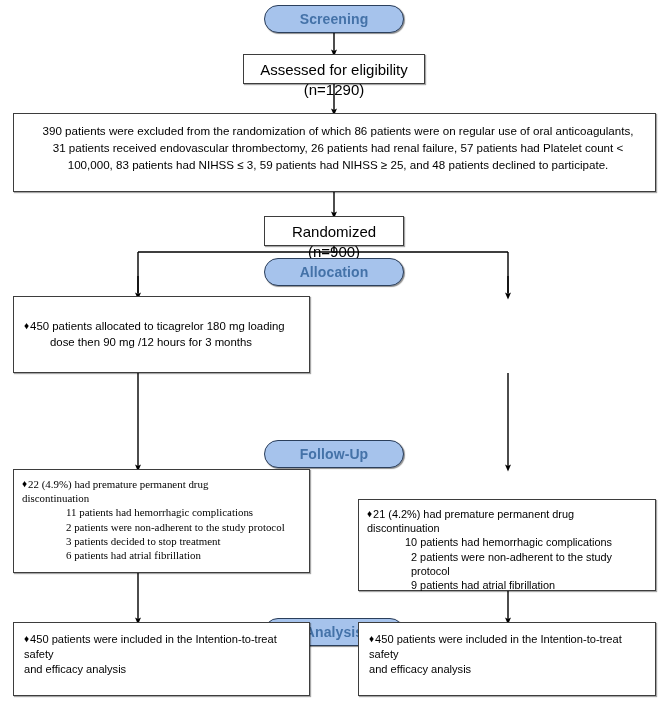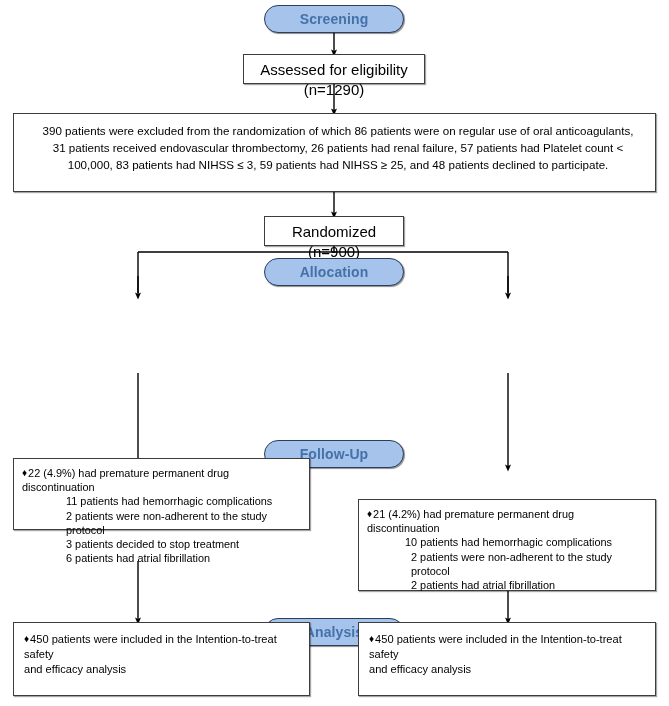--- a/index.html
+++ b/index.html
@@ -153,44 +153,50 @@
   </div>
 
   <div class="box small" style="left:264px; top:216px; width:140px; height:30px;">
     <div class="box-inner center">Randomized (n=900)</div>
   </div>
 
   <div class="stage-pill" style="left:264px; top:258px; width:140px;">
     <span>Allocation</span>
   </div>
 
+  <div class="box alloc" style="left:13px; top:296px; width:297px; height:77px;">
+    <div class="box-inner">
+      <span class="lead"><span class="bullet">♦</span><span>450 patients allocated to ticagrelor 180 mg loading</span></span>
+      <span class="alloc-l2">dose then 90 mg /12 hours for 3 months</span>
+    </div>
+  </div>
 
 
   <div class="stage-pill" style="left:264px; top:440px; width:140px;">
     <span>Follow-Up</span>
   </div>
 
-  <div class="box fu" style="left:13px; top:458px; width:297px; height:72px;">
+  <div class="box fu" style="left:13px; top:469px; width:297px; height:104px;font-family:Liberation Serif, serif;">
     <div class="box-inner">
       <span class="hang"><span class="bullet">♦</span><span>22 (4.9%) had premature permanent drug</span></span>
       <span class="hang">discontinuation</span>
       <span class="sub">11 patients had hemorrhagic complications</span>
       <span class="sub">2 patients were non-adherent to the study protocol</span>
       <span class="sub">3 patients decided to stop treatment</span>
       <span class="sub">6 patients had atrial fibrillation</span>
     </div>
   </div>
 
   <div class="box fu" style="left:358px; top:469px; width:298px; height:92px;margin-top:30px;">
     <div class="box-inner">
       <span class="hang"><span class="bullet">♦</span><span>21 (4.2%) had premature permanent drug</span></span>
       <span class="hang">discontinuation</span>
       <span class="sub wide">10 patients had hemorrhagic complications</span>
       <span class="sub">2 patients were non-adherent to the study protocol</span>
-      <span class="sub">2 patients had atrial fibrillation</span>
+      <span class="sub">9 patients had atrial fibrillation</span>
     </div>
   </div>
 
   <div class="stage-pill" style="left:264px; top:574px; width:140px;margin-top:44px;">
     <span>Analysis</span>
   </div>
 
   <div class="box an" style="left:13px; top:622px; width:297px; height:74px;">
     <div class="box-inner">
       <span class="hang"><span class="bullet">♦</span><span>450 patients were included in the Intention-to-treat safety</span></span>

